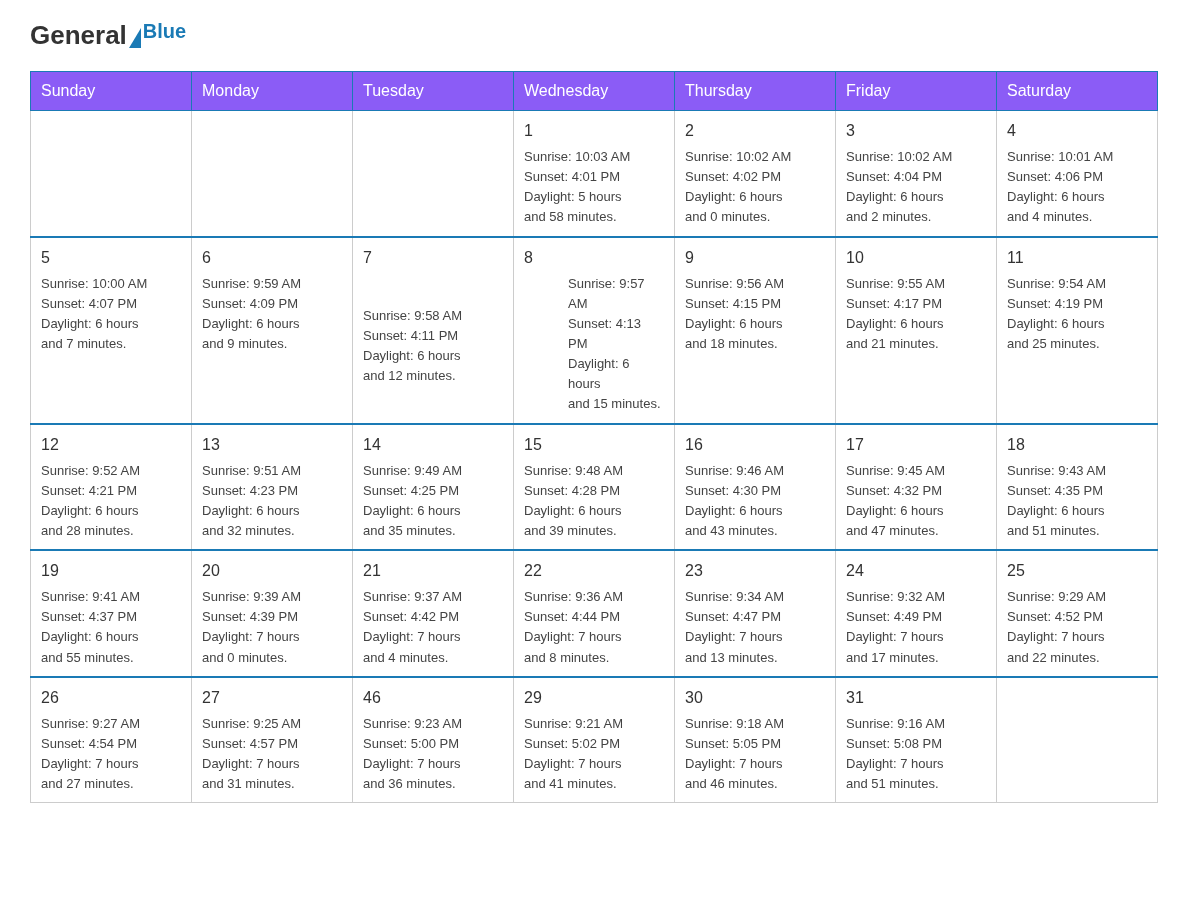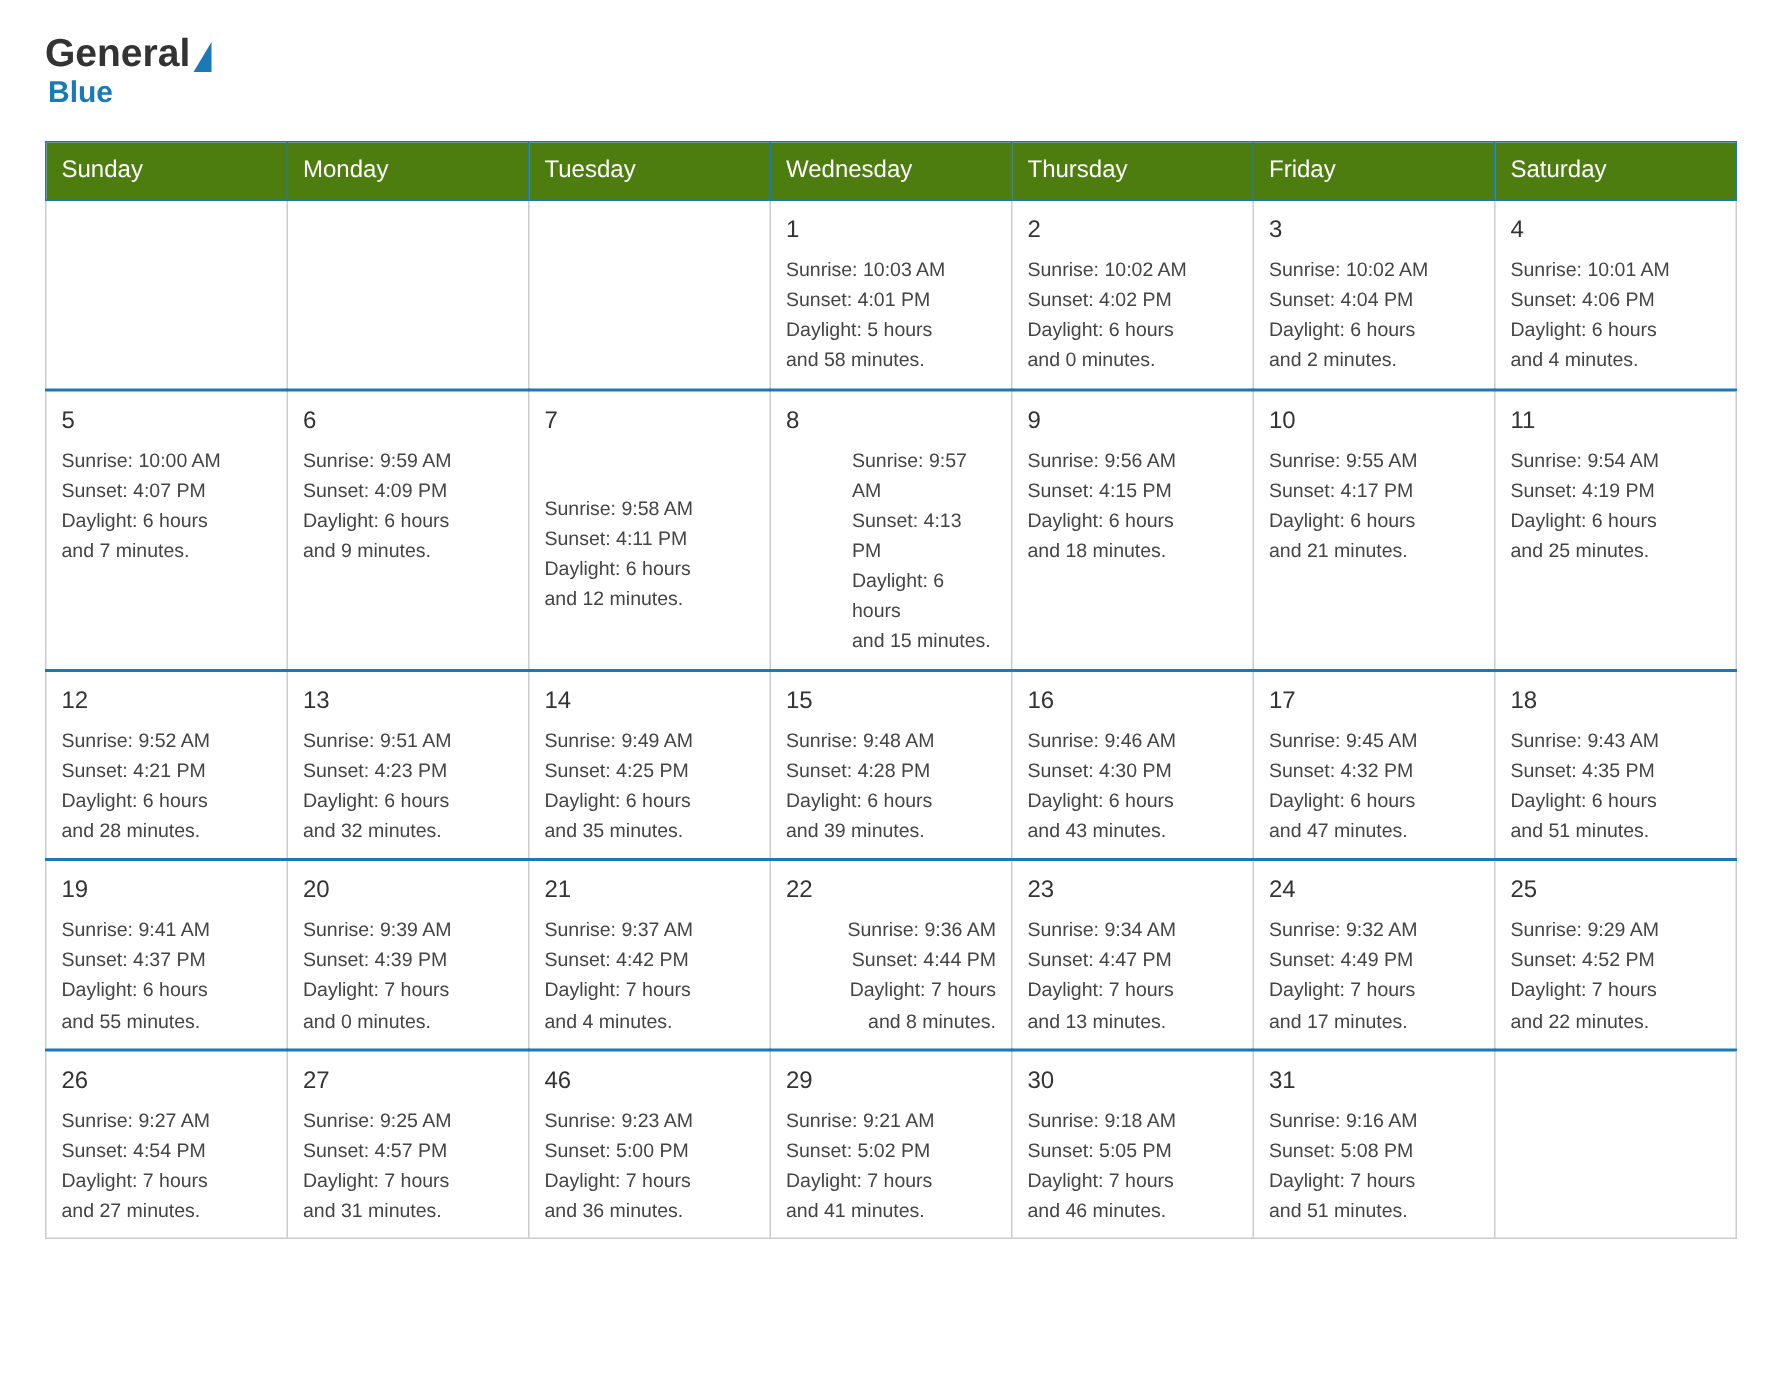--- a/index.html
+++ b/index.html
@@ -12,21 +12,20 @@
       min-height: 918px;
     }
     .header {
       display: flex;
       justify-content: space-between;
       align-items: flex-start;
       margin-bottom: 20px;
     }
     .logo {
       display: flex;
-      flex-direction: column;
       align-items: flex-start;
     }
     .logo-top {
       display: flex;
       align-items: center;
     }
     .logo-text-general {
       font-size: 26px;
       font-weight: bold;
       color: #333;
@@ -58,21 +57,21 @@
       font-size: 22px;
       font-weight: normal;
       color: #555;
     }
     .calendar {
       width: 100%;
       border-collapse: collapse;
       border: 1px solid #ccc;
     }
     .calendar th {
-      background-color: #4d7c0f;
+      background-color: #8b5cf6;
       color: #fff;
       text-align: left;
       padding: 10px 10px;
       font-size: 16px;
       font-weight: normal;
       border: 1px solid #1a7ab5;
     }
     .calendar td {
       vertical-align: top;
       padding: 8px 10px;
@@ -284,21 +283,21 @@
         </td>
         <td>
           <span class="day-num">21</span>
           <div class="day-info" style="white-space: pre-line;">Sunrise: 9:37 AM
 Sunset: 4:42 PM
 Daylight: 7 hours
 and 4 minutes.</div>
         </td>
         <td>
           <span class="day-num">22</span>
-          <div class="day-info" style="white-space: pre-line; text-align: right;">Sunrise: 9:36 AM
+          <div class="day-info" style="white-space: pre-line;">Sunrise: 9:36 AM
 Sunset: 4:44 PM
 Daylight: 7 hours
 and 8 minutes.</div>
         </td>
         <td>
           <span class="day-num">23</span>
           <div class="day-info" style="white-space: pre-line;">Sunrise: 9:34 AM
 Sunset: 4:47 PM
 Daylight: 7 hours
 and 13 minutes.</div>

